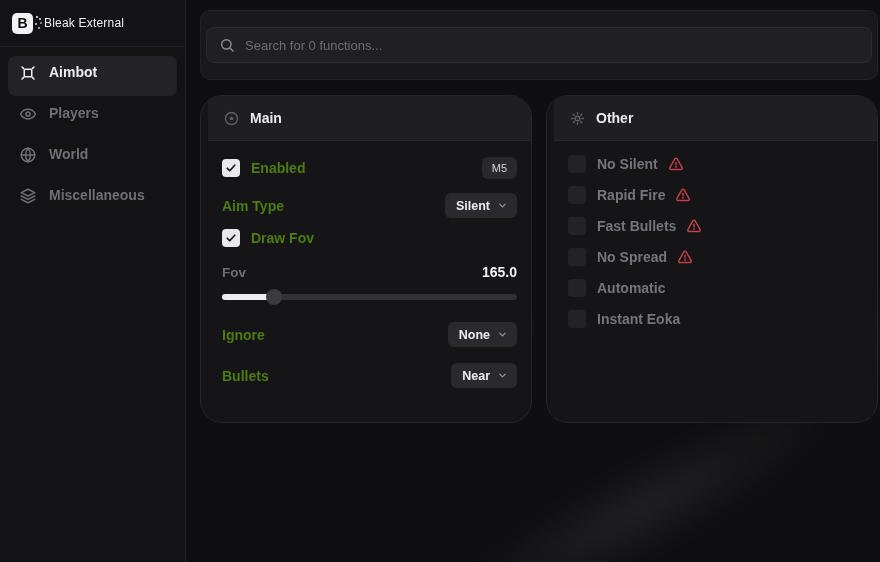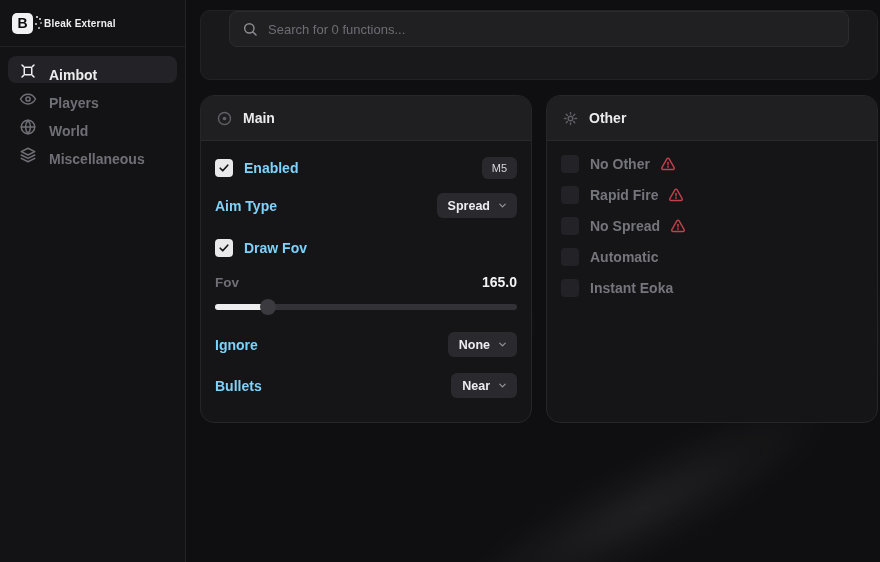--- a/index.html
+++ b/index.html
@@ -41,52 +41,52 @@
     width:21px; height:21px; background:#f2f2f4; border-radius:5px;
     display:flex; align-items:center; justify-content:center;
     color:#0c0c0e; font-weight:700; font-size:14px; position:relative;
   }
   .logo::after{
     content:""; position:absolute; right:-5px; top:3px; width:2px; height:2px;
     background:#e8e8ea;
     box-shadow:3px 2px 0 #d8d8da, -1px 7px 0 #cfcfd2, 2px 11px 0 #bfbfc2, 4px 6px 0 #9a9a9e;
     opacity:.8;
   }
-  .app-title { font-size:10px; font-weight:700; color:#f0f0f3; letter-spacing:.2px; }
+  .app-title { font-size:12px; font-weight:400; color:#f0f0f3; letter-spacing:.2px; }
 
   .nav { padding:9px 8px; display:flex; flex-direction:column; gap:1px; }
   .nav-item {
-    height:27px; border-radius:8px; display:flex; align-items:flex-end; gap:12px;
-    padding:0 11px; color:#6f6f76; font-size:14px; font-weight:600; cursor:pointer;
+    height:40px; border-radius:8px; display:flex; align-items:flex-start; gap:12px;
+    padding:8px 11px; color:#6f6f76; font-size:14px; font-weight:600; cursor:pointer;
   }
   .nav-item.active { background:#232327; color:#ededf0; }
   .nav-item svg { flex:0 0 auto; }
 
   
   .content { position:absolute; left:187px; top:0; right:0; bottom:0; z-index:1; }
 
   .search-panel {
     margin:10px 2px 0 13px; height:70px; background:#19191b;
     border:1px solid #222226; border-radius:10px;
-    display:flex; padding:0 28px;
+    display:flex; align-items:center; padding:0 5px;
   }
   .search-box {
     flex:1; height:36px; background:#202023; border:1px solid #2c2c30;
     border-radius:8px; display:flex; align-items:center; gap:10px; padding:0 12px;
   }
   .search-box input {
     flex:1; background:transparent; border:none; outline:none;
     color:#d8d8dc; font-size:13px; font-family:"Liberation Sans", sans-serif;
   }
   .search-box input::placeholder { color:#6d6d74; }
 
   .panels { display:flex; gap:14px; margin:15px 2px 0 13px; }
   .panel {
     height:328px; background:#151517; border:1px solid #26262a;
-    border-radius:14px; overflow:hidden;
+    border-radius:22px; overflow:hidden;padding-left:7px;
   }
   .panel.main { width:332px; flex:0 0 auto; }
   .panel.other { flex:1; }
   .panel-header {
     height:45px; background:#1f1f22; border-bottom:1px solid #29292d;
     display:flex; align-items:center; gap:10px; padding:0 15px;
   }
   .panel-header .p-icon { color:#5f5f65; display:flex; }
   .panel-title { font-size:14px; font-weight:700; color:#ebebee; }
   .panel-body { padding:14px; }
@@ -96,38 +96,38 @@
 
   .checkbox {
     width:18px; height:18px; border-radius:4px; background:#232327;
     display:flex; align-items:center; justify-content:center; cursor:pointer;
     flex:0 0 auto;
   }
   .checkbox.checked { background:#e9e9ec; }
   .checkbox svg { display:none; }
   .checkbox.checked svg { display:block; }
 
-  .row-label { font-size:14px; font-weight:600; color:#7dd3fc; margin-left:11px; }
+  .row-label { font-size:14px; font-weight:600; color:#4d7c0f; margin-left:11px; }
   .row-label.plain { margin-left:0; }
   .row-label.dim { color:#6f6f76; font-weight:600; font-size:13.5px; }
 
   .keybind {
     background:#29292d; border-radius:6px; padding:5px 10px;
     font-size:11px; font-weight:400; color:#d6d6da; cursor:pointer;
   }
   .dropdown {
     background:#2a2a2e; border-radius:6px; height:25px;
     display:flex; align-items:center; gap:7px; padding:0 9px 0 11px;
     cursor:pointer;
   }
   .dropdown .dd-value { font-size:12.5px; font-weight:700; color:#ededf0; }
   .dropdown svg { color:#96969c; }
 
   .r-enabled { margin-bottom:13px; height:25px; }
-  .r-aimtype { margin-bottom:20px; height:25px; }
+  .r-aimtype { margin-bottom:10px; height:25px; }
   .r-drawfov { margin-bottom:16px; height:20px; }
   .r-fovlabel { margin-bottom:9px; height:16px;text-align:right; }
   .fov-value { font-size:14px; font-weight:700; color:#f3f3f5; }
   .r-slider { margin-bottom:17px; height:16px; position:relative; }
   .slider-track {
     position:absolute; left:0; right:0; top:5px; height:6px;
     background:#323236; border-radius:3px;
   }
   .slider-fill {
     position:absolute; left:0; top:5px; height:6px;
@@ -235,21 +235,21 @@
           </div>
           <span class="row-label">Enabled</span>
           <span class="spacer"></span>
           <span class="keybind">M5</span>
         </div>
 
         <div class="row r-aimtype">
           <span class="row-label plain">Aim Type</span>
           <span class="spacer"></span>
           <div class="dropdown">
-            <span class="dd-value">Spread</span>
+            <span class="dd-value">Silent</span>
             <span style="display:flex;">
               <svg width="11" height="11" viewBox="0 0 24 24" fill="none" stroke="currentColor" stroke-width="2.6" stroke-linecap="round" stroke-linejoin="round">
                   <path d="M6 9l6 6 6-6"></path>
                 </svg>
             </span>
           </div>
         </div>
 
         <div class="row r-drawfov">
           <div class="checkbox checked">
@@ -308,21 +308,21 @@
             <circle cx="12" cy="12" r="3.2"></circle>
             <path d="M12 3.5v2.3M12 18.2v2.3M3.5 12h2.3M18.2 12h2.3M6 6l1.6 1.6M18 6l-1.6 1.6M6 18l1.6-1.6M18 18l-1.6-1.6"></path>
           </svg>
         </span>
         <span class="panel-title">Other</span>
       </div>
       <div class="panel-body">
 
         <div class="other-row">
           <div class="checkbox"></div>
-          <span class="row-label">No Other</span>
+          <span class="row-label">No Silent</span>
           <span class="warn">
             <svg width="16" height="16" viewBox="0 0 24 24" fill="none" stroke="currentColor" stroke-width="2.1" stroke-linecap="round" stroke-linejoin="round">
               <path d="M10.3 4.2L2.8 17.3a2 2 0 0 0 1.7 3h15a2 2 0 0 0 1.7-3L13.7 4.2a2 2 0 0 0-3.4 0z"></path>
                 <path d="M12 9.5v4"></path>
                 <circle cx="12" cy="16.6" r="0.4" fill="currentColor"></circle>
             </svg>
           </span>
         </div>
 
         <div class="other-row">
@@ -330,20 +330,31 @@
           <span class="row-label">Rapid Fire</span>
           <span class="warn">
             <svg width="16" height="16" viewBox="0 0 24 24" fill="none" stroke="currentColor" stroke-width="2.1" stroke-linecap="round" stroke-linejoin="round">
               <path d="M10.3 4.2L2.8 17.3a2 2 0 0 0 1.7 3h15a2 2 0 0 0 1.7-3L13.7 4.2a2 2 0 0 0-3.4 0z"></path>
                 <path d="M12 9.5v4"></path>
                 <circle cx="12" cy="16.6" r="0.4" fill="currentColor"></circle>
             </svg>
           </span>
         </div>
 
+        <div class="other-row">
+          <div class="checkbox"></div>
+          <span class="row-label">Fast Bullets</span>
+          <span class="warn">
+            <svg width="16" height="16" viewBox="0 0 24 24" fill="none" stroke="currentColor" stroke-width="2.1" stroke-linecap="round" stroke-linejoin="round">
+              <path d="M10.3 4.2L2.8 17.3a2 2 0 0 0 1.7 3h15a2 2 0 0 0 1.7-3L13.7 4.2a2 2 0 0 0-3.4 0z"></path>
+                <path d="M12 9.5v4"></path>
+                <circle cx="12" cy="16.6" r="0.4" fill="currentColor"></circle>
+            </svg>
+          </span>
+        </div>
 
         <div class="other-row">
           <div class="checkbox"></div>
           <span class="row-label">No Spread</span>
           <span class="warn">
             <svg width="16" height="16" viewBox="0 0 24 24" fill="none" stroke="currentColor" stroke-width="2.1" stroke-linecap="round" stroke-linejoin="round">
               <path d="M10.3 4.2L2.8 17.3a2 2 0 0 0 1.7 3h15a2 2 0 0 0 1.7-3L13.7 4.2a2 2 0 0 0-3.4 0z"></path>
                 <path d="M12 9.5v4"></path>
                 <circle cx="12" cy="16.6" r="0.4" fill="currentColor"></circle>
             </svg>

